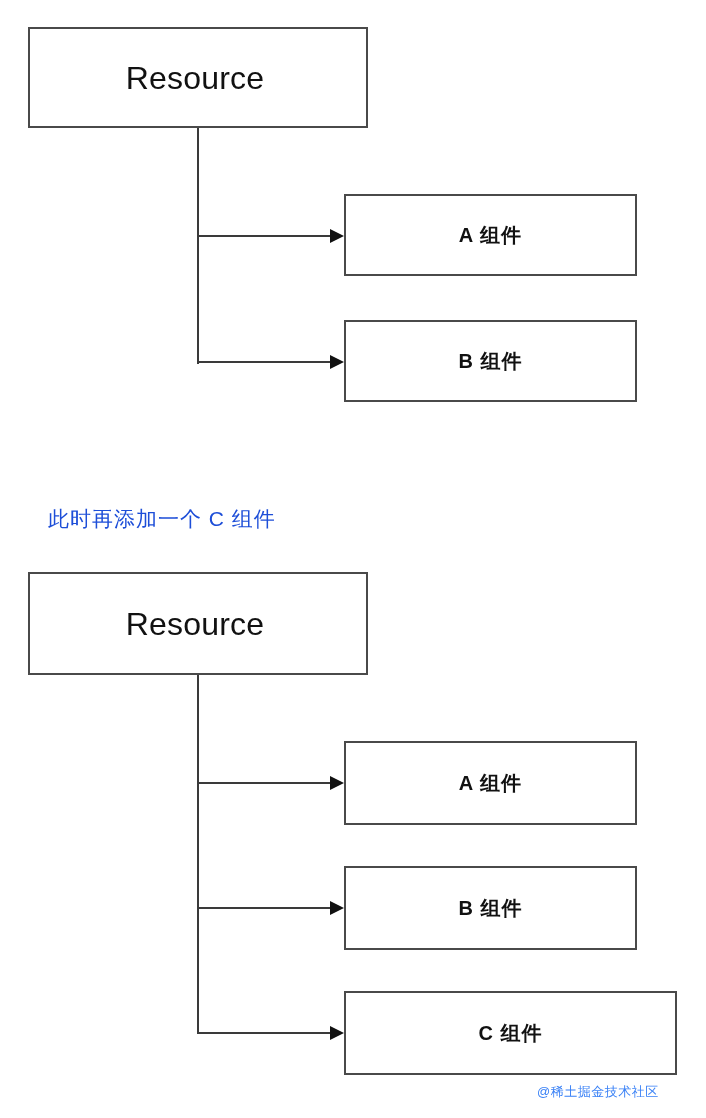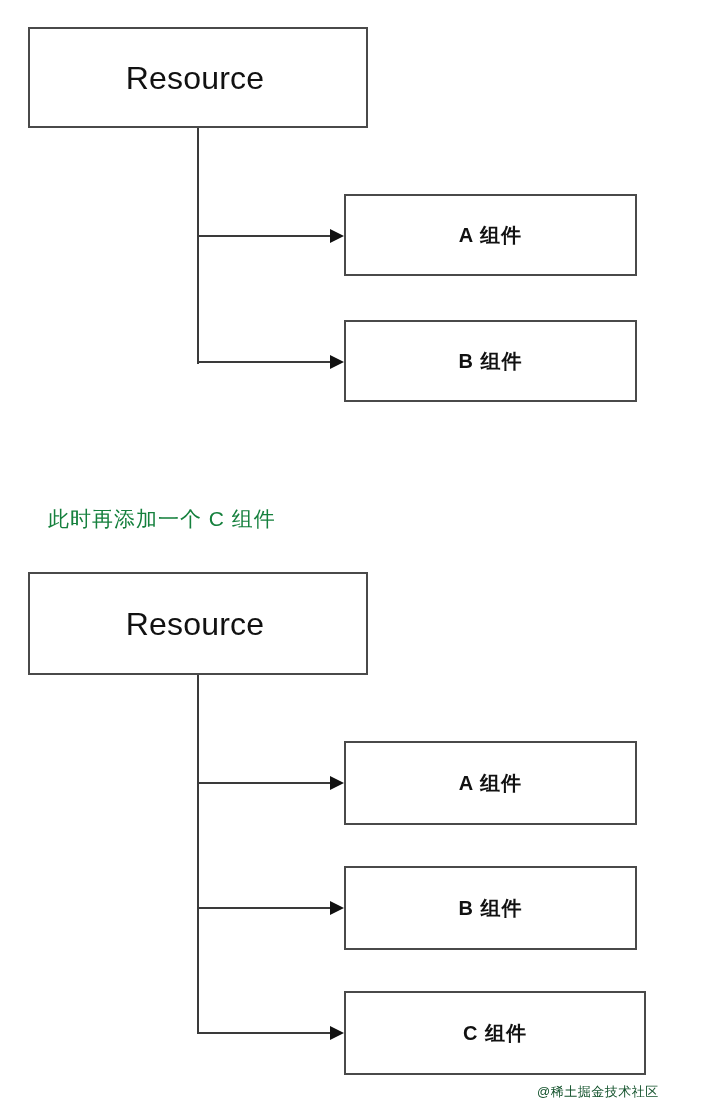--- a/index.html
+++ b/index.html
@@ -58,29 +58,29 @@
     position: absolute;
     width: 0;
     height: 0;
     border-top: 7px solid transparent;
     border-bottom: 7px solid transparent;
     border-left: 14px solid #111111;
   }
   .caption {
     position: absolute;
     font-size: 21px;
-    color: #15803d;
+    color: #1d4ed8;
     letter-spacing: 1px;
     white-space: nowrap;
     line-height: 1;
   }
   .watermark {
     position: absolute;
     font-size: 13px;
-    color: #14532d;
+    color: #3b82f6;
     white-space: nowrap;
     letter-spacing: 0.5px;
     line-height: 1;
   }
 </style>
 </head>
 <body>
 
 <div id="canvas">
 
@@ -122,19 +122,19 @@
   <div class="branch" style="left:197px; top:907px; width:135px;"></div>
   <div class="arrowhead" style="left:330px; top:901px;"></div>
 
   <div class="node-box" style="left:344px; top:866px; width:293px; height:84px;">
     <span class="node-label leaf-label">B 组件</span>
   </div>
 
   <div class="branch" style="left:197px; top:1032px; width:135px;"></div>
   <div class="arrowhead" style="left:330px; top:1026px;"></div>
 
-  <div class="node-box" style="left:344px; top:991px; width:302px; height:84px;">
+  <div class="node-box" style="left:344px; top:991px; width:333px; height:84px;">
     <span class="node-label leaf-label">C 组件</span>
   </div>
 
   <div class="watermark" style="left:537px; top:1085px;">@稀土掘金技术社区</div>
 
 </div>
 
 </body></html>

